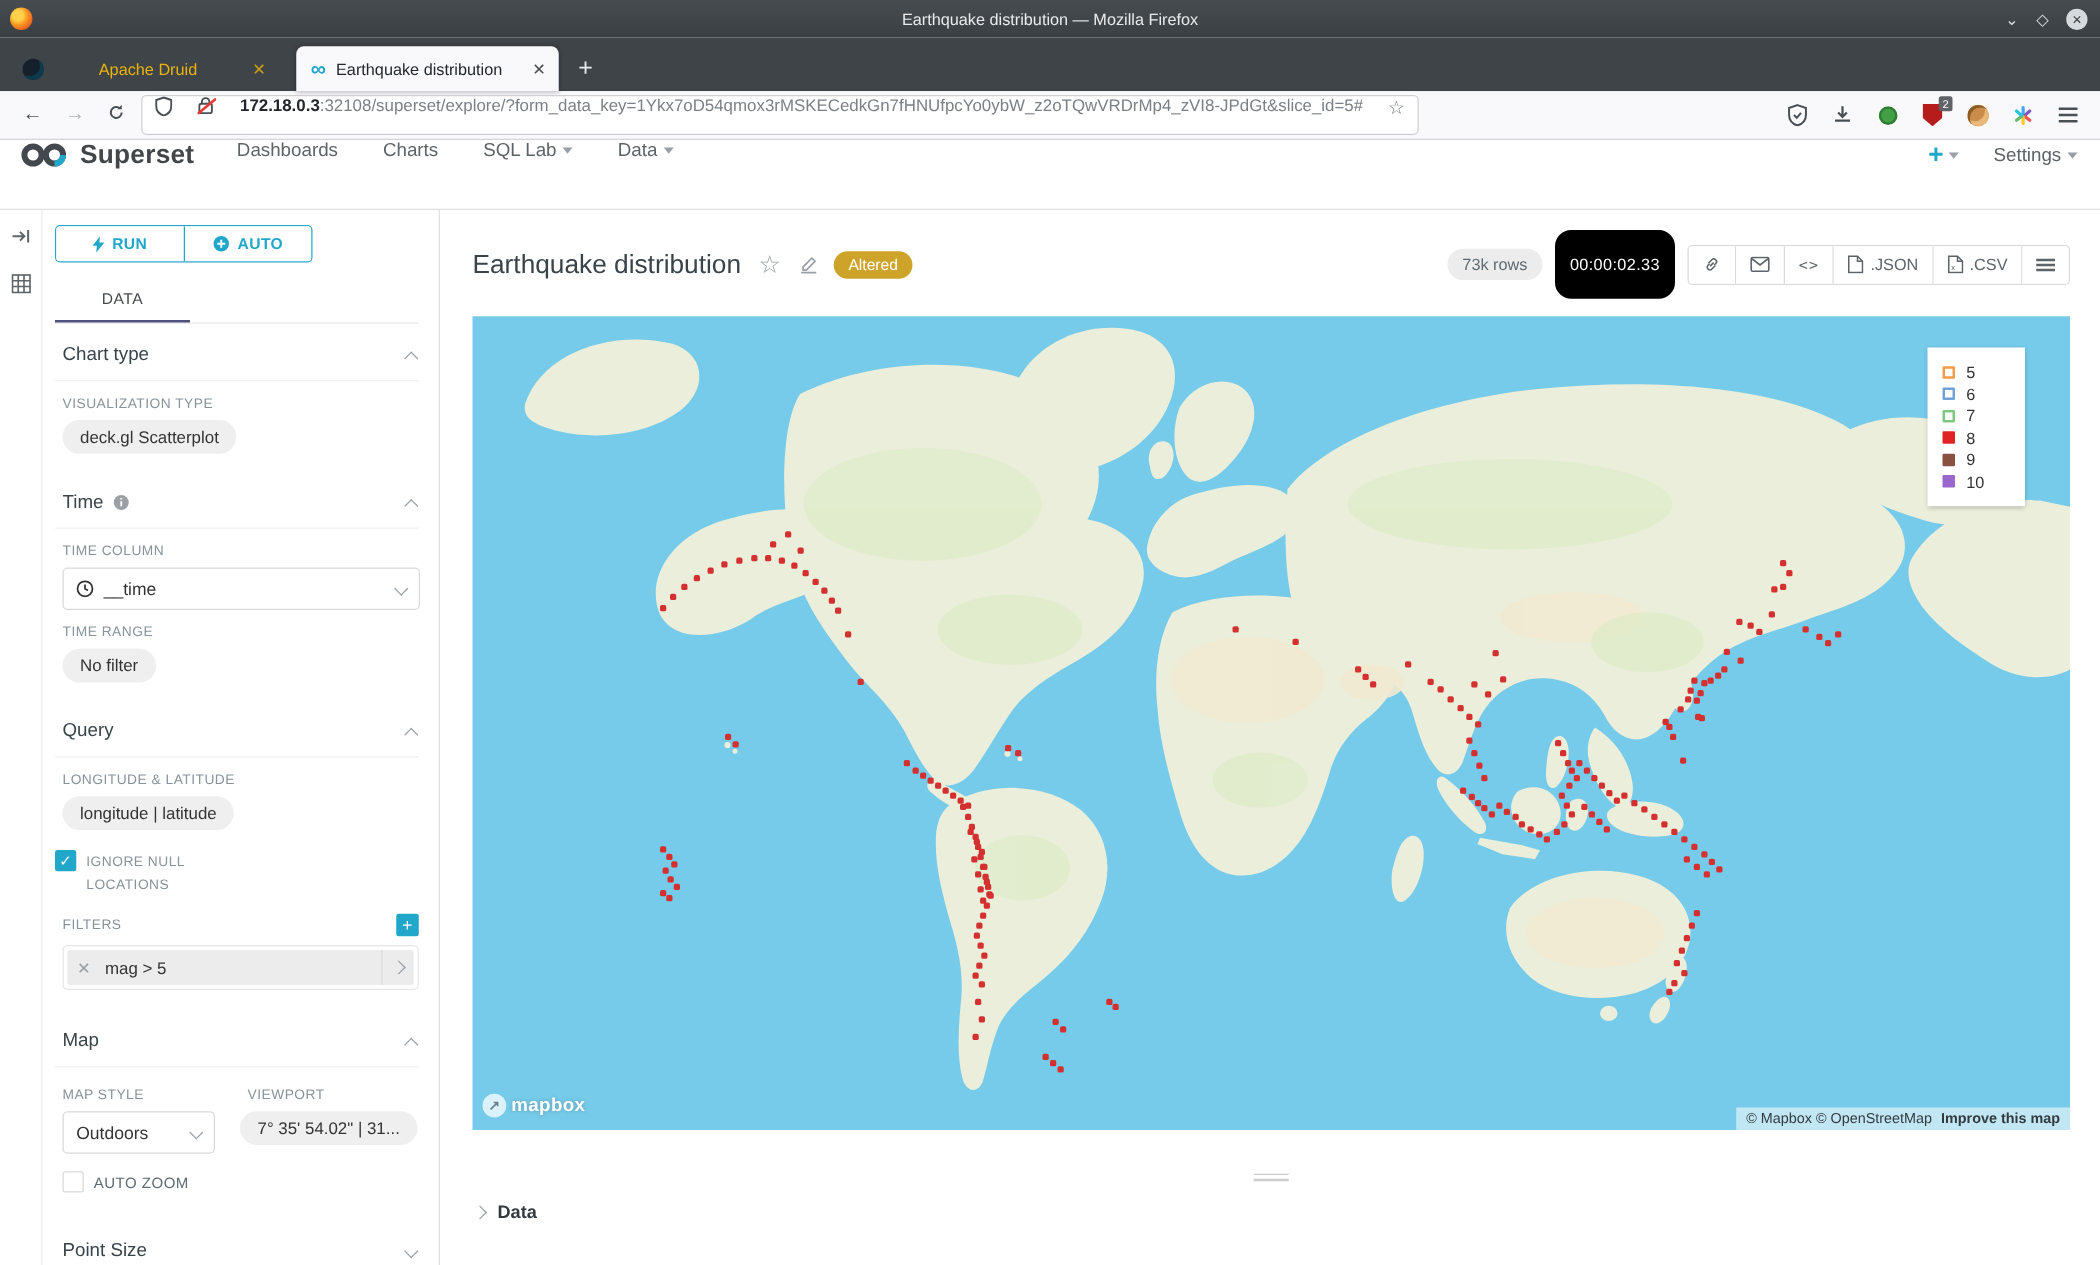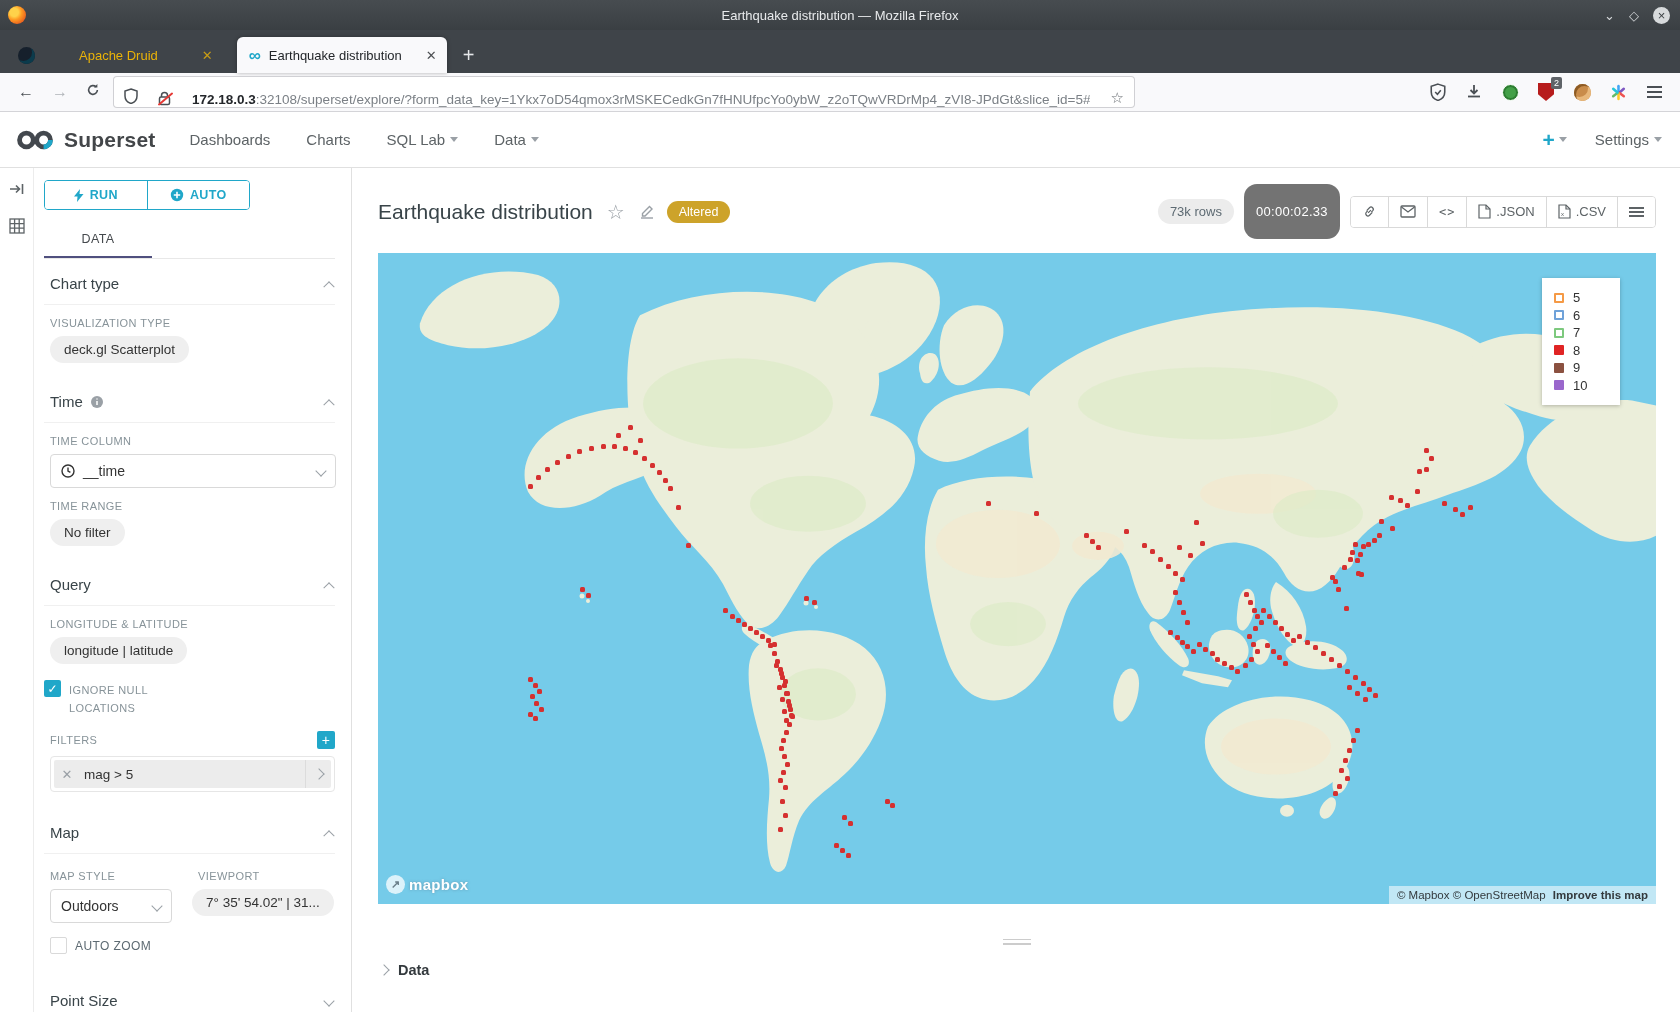--- a/index.html
+++ b/index.html
@@ -19,36 +19,36 @@
   .tab.inactive { color:#eab308;gap:44px; }
   .tab.active { background:#f9f9fb; color:#23262a; box-shadow:0 0 4px rgba(0,0,0,.3); margin-left:14px; }
   .tab .close-x { margin-left:auto; font-size:13px; color:inherit; opacity:.8; }
   .favicon-druid { width:17px; height:17px; border-radius:50%; background:#16202c; box-shadow:inset -3px -3px 0 #0b3b4c; }
   .favicon-superset { color:#20a7c9; font-weight:bold; font-size:17px; line-height:1; }
   .newtab-btn { color:#e6e8ea; font-size:20px; margin:0 0 6px 16px; }
 
   .urlbar { height:39px; background:#f9f9fb; border-bottom:1px solid #d4d4d8; display:flex; align-items:center; padding:0 10px; gap:14px; }
   .navarrows { display:flex; gap:18px; align-items:center; padding-left:8px; color:#4a4f54; font-size:16px; }
   .navarrows .fwd { color:#b0b4b8; }
-  .url-field { flex:0 0 990px; height:30px; background:#fff; border-radius:3px; box-shadow:0 0 0 1px #d0d0d4; display:flex; align-items:flex-end; padding:0 10px; gap:20px; font-size:13.5px; }
+  .url-field { flex:0 0 990px; height:30px; background:#fff; border-radius:3px; box-shadow:0 0 0 1px #d0d0d4; display:flex; align-items:flex-start; padding:0 10px; gap:20px; font-size:13.5px; }
   .url-text { white-space:nowrap; overflow:hidden; flex:1; color:#7b8086; }
   .url-text b { color:#23262a; font-weight:bold; }
   .lock-wrap { position:relative; width:14px; height:16px; }
   .lock-wrap svg { display:block; }
   .lock-strike { position:absolute; left:-2px; top:7px; width:19px; height:2px; background:#e53935; transform:rotate(-40deg); border-radius:1px; }
   .ext-icons { display:flex; align-items:center; gap:16px; margin-left:auto; padding-right:6px; }
   .ext { position:relative; width:20px; height:20px; display:flex; align-items:center; justify-content:center; }
   .ext-green { width:17px; height:17px; border-radius:50%; background:#43a047; box-shadow:inset 0 0 0 2px #2e7d32; border:1px solid #fff; }
   .ext-red-shield { width:16px; height:18px; background:#b71c1c; clip-path:polygon(0 0,100% 0,100% 62%,50% 100%,0 62%); }
   .ext-badge { position:absolute; top:-5px; right:-6px; background:#5f6368; color:#fff; font-size:9px; padding:1px 3px; border-radius:2px; }
   .ext-cookie { width:17px; height:17px; border-radius:50%; background:#c98c4a; box-shadow:inset 2px 2px 0 #8d5b24, inset -3px -4px 0 #e8b87b; }
   .hamb { display:inline-block; width:15px; height:2px; background:#4a4f54; box-shadow:0 5px 0 #4a4f54, 0 -5px 0 #4a4f54; }
 
   
-  .snav { height:56px; background:#fff; border-bottom:1px solid #e0e0e0; display:flex; align-items:center; padding:0 18px 0 14px; }
+  .snav { height:56px; background:#fff; border-bottom:1px solid #e0e0e0; display:flex; align-items:flex-start; padding:0 18px 0 14px; }
   .slogo { display:flex; align-items:center; gap:8px; margin-right:34px; }
   .brand { font-size:21px; font-weight:bold; color:#434649; letter-spacing:.2px; }
   .snav-item { color:#5d6366; font-size:15px; margin-right:36px; display:flex; align-items:center; gap:5px; }
   .caret-down { width:0; height:0; border-left:4px solid transparent; border-right:4px solid transparent; border-top:5px solid #9aa0a6; display:inline-block; }
   .snav-right { margin-left:auto; display:flex; align-items:center; gap:28px; }
   .plus-teal { color:#20a7c9; font-size:21px; font-weight:bold; display:flex; align-items:center; gap:4px; }
 
   
   .workspace { display:flex; height:844px; }
   .iconstrip { width:34px; border-right:1px solid #ececec; display:flex; flex-direction:column; align-items:center; padding-top:14px; gap:18px; color:#5d6366; }
@@ -83,21 +83,21 @@
   .filterpill .go { width:26px; display:flex; align-items:center; justify-content:center; border-left:1px solid #dcdcdc; height:100%; }
 
   
   .main { flex:1; padding:10px 24px 0 26px; display:flex; flex-direction:column; }
   .chart-header { display:flex; align-items:center; margin:6px 0 14px 0; }
   .chart-title { font-size:21px; color:#394449; }
   .hd-ic { color:#9aa0a6; margin-left:14px; display:flex; align-items:center; }
   .altered { background:#cda32a; color:#fff; font-size:12.5px; border-radius:12px; padding:4px 12px; margin-left:12px; }
   .hd-right { margin-left:auto; display:flex; align-items:center; gap:10px; }
   .rows-pill { background:#ececec; color:#5d6a72; font-size:13px; border-radius:13px; padding:5px 12px; }
-  .timer-pill { background:#737373; color:#fff; font-size:13px; border-radius:13px; padding:20px 12px; letter-spacing:.3px; }
+  .timer-pill { background:#000000; color:#fff; font-size:13px; border-radius:13px; padding:20px 12px; letter-spacing:.3px; }
   .btngroup { display:flex; border:1px solid #d9d9d9; border-radius:4px; overflow:hidden; height:32px; }
   .btngroup > div { display:flex; align-items:center; justify-content:center; padding:0 11px; border-right:1px solid #d9d9d9; color:#5d6366; font-size:13px; gap:5px; background:#fff; }
   .btngroup > div:last-child { border-right:none; }
   .code-ic { font-size:12px; letter-spacing:1px; color:#5d6366; font-family:"DejaVu Sans Mono",monospace; }
 
   .mapwrap { position:relative; width:1278px; height:662px; background:#75cbe9; overflow:hidden; }
   .mapwrap svg.world { position:absolute; inset:0; }
   #dots { position:absolute; inset:0; }
   .eqdot { position:absolute; width:5px; height:5px; border-radius:1.5px; margin:-2px 0 0 -2px; }
   .legend { position:absolute; top:25px; right:36px; width:78px; background:#fff; box-shadow:0 1px 4px rgba(0,0,0,.25); padding:11px 12px; }

